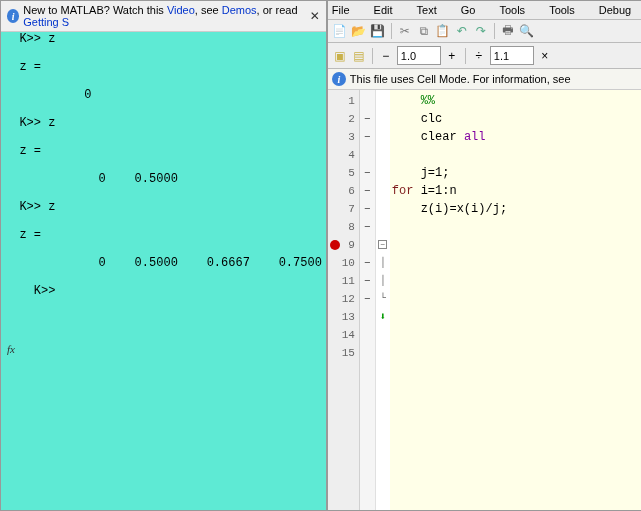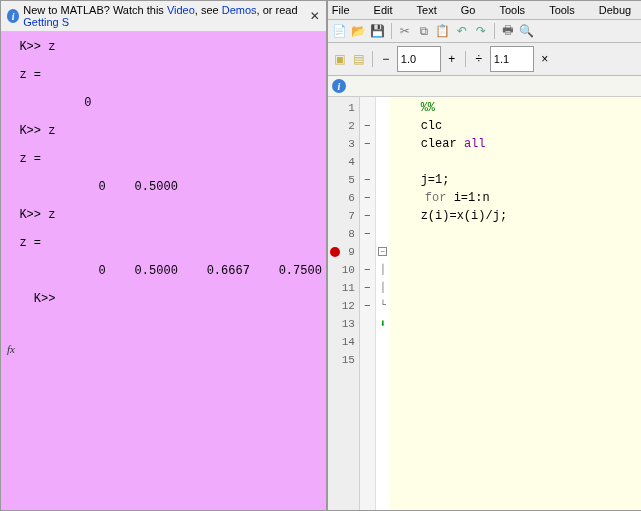--- a/index.html
+++ b/index.html
@@ -3,43 +3,43 @@
 <meta charset="utf-8">
 <style>
 * { margin: 0; padding: 0; box-sizing: border-box; }
 body { font-family: Arial, sans-serif; font-size: 11px; background: #fff; width: 641px; height: 511px; overflow: hidden; }
 .container { display: flex; height: 100%; }
 .left-pane { width: 380px; border: 1px solid #999; display: flex; flex-direction: column; }
 .info-bar { background: #f0f0f0; border-bottom: 1px solid #ccc; padding: 3px 6px; display: flex; align-items: center; gap: 4px; font-size: 11px; }
 .info-icon { width: 14px; height: 14px; background: #3b7dd8; border-radius: 50%; color: #fff; font-weight: bold; font-style: italic; font-family: Georgia, serif; display: inline-flex; align-items: center; justify-content: center; font-size: 10px; }
 .link { color: #0033cc; cursor: pointer; }
 .close-x { margin-left: auto; color: #333; cursor: pointer; font-size: 12px; }
-.cmd-area { flex: 1; background: #f0abfc; font-family: 'Courier New', monospace; font-size: 12px; padding: 8px 4px; overflow: auto; white-space: pre; position: relative; }
+.cmd-area { flex: 1; background: #5eead4; font-family: 'Courier New', monospace; font-size: 12px; padding: 0 4px; overflow: auto; white-space: pre; position: relative; }
 .fx-label { font-style: italic; font-family: Georgia, serif; font-size: 11px; color: #333; position: absolute; left: 6px; }
 .right-pane { flex: 1; border: 1px solid #999; display: flex; flex-direction: column; background: #f4f4f4; }
 .menu-bar { background: #ececec; border-bottom: 1px solid #bbb; padding: 3px 4px; display: flex; gap: 24px; font-size: 11px; }
 .menu-item { cursor: pointer; }
 .toolbar { background: #efefef; border-bottom: 1px solid #bbb; padding: 3px 4px; display: flex; align-items: center; gap: 3px; }
 .tb-icon { width: 16px; height: 16px; border: 1px solid transparent; display: inline-flex; align-items: center; justify-content: center; cursor: pointer; font-size: 12px; }
 .tb-sep { width: 1px; height: 16px; background: #bbb; margin: 0 2px; }
 .toolbar2 { background: #efefef; border-bottom: 1px solid #bbb; padding: 3px 4px; display: flex; align-items: center; gap: 3px; }
-.zoom-input { width: 44px; height: 26px; border: 1px solid #999; font-size: 11px; text-align: left; padding: 1px 3px; }
+.zoom-input { width: 44px; height: 19px; border: 1px solid #999; font-size: 11px; text-align: left; padding: 1px 3px; }
 .cell-info { background: #f5f5f0; border-bottom: 1px solid #ccc; padding: 3px 4px; display: flex; align-items: center; gap: 4px; font-size: 11px; }
 .editor { flex: 1; display: flex; background: #fff; font-family: 'Courier New', monospace; font-size: 12px; overflow: hidden; }
 .gutter { width: 32px; background: #eeeeee; border-right: 1px solid #d0d0d0; text-align: right; padding-top: 2px; color: #666; font-size: 11px; }
 .gutter-line { height: 18px; line-height: 18px; padding-right: 4px; position:relative; }
 .bp { position:absolute; left:2px; top:4px; width:10px; height:10px; background:#c00; border-radius:50%; }
 .mark-col { width: 16px; background: #f5f5f5; border-right: 1px solid #e0e0e0; padding-top: 2px; font-size: 12px; color: #555; }
 .mark-line { height: 18px; line-height: 18px; text-align: center; }
 .fold-col { width: 14px; background: #fff; padding-top: 2px; font-size: 10px; }
 .fold-line { height: 18px; line-height: 18px; text-align: center; color: #666; position:relative; }
 .fold-box { display:inline-block; width:9px; height:9px; border:1px solid #888; font-size:8px; line-height:7px; text-align:center; background:#fff; }
 .code-col { flex: 1; background: #ffffe8; padding-top: 2px; padding-left: 2px; }
 .code-line { height: 18px; line-height: 18px; white-space: pre; }
-.kw { color: #737373; margin-left: 33px; }
+.kw { color: #7f1d1d; }
 .str { color: #8000a0; }
 .com { color: #008000; }
 .arrow-down { color: #090; font-size:11px;}
 .new-file { color:#c0a030; }
 .folder { color:#caa94b; }
 .save { color:#5577cc; }
 .cut { color:#777; }
 .copy { color:#777; }
 .paste { color:#b88; }
 .undo { color:#5a8; }
@@ -112,20 +112,21 @@
       <span class="tb-icon">−</span>
       <input class="zoom-input" value="1.0" style="">
       <span class="tb-icon">+</span>
       <span class="tb-sep"></span>
       <span class="tb-icon">÷</span>
       <input class="zoom-input" value="1.1" style="">
       <span class="tb-icon">×</span>
     </div>
     <div class="cell-info">
       <span class="info-icon">i</span>
+      <span>This file uses Cell Mode. For information, see</span>
     </div>
     <div class="editor">
       <div class="gutter">
         <div class="gutter-line">1</div>
         <div class="gutter-line">2</div>
         <div class="gutter-line">3</div>
         <div class="gutter-line">4</div>
         <div class="gutter-line">5</div>
         <div class="gutter-line">6</div>
         <div class="gutter-line">7</div>

